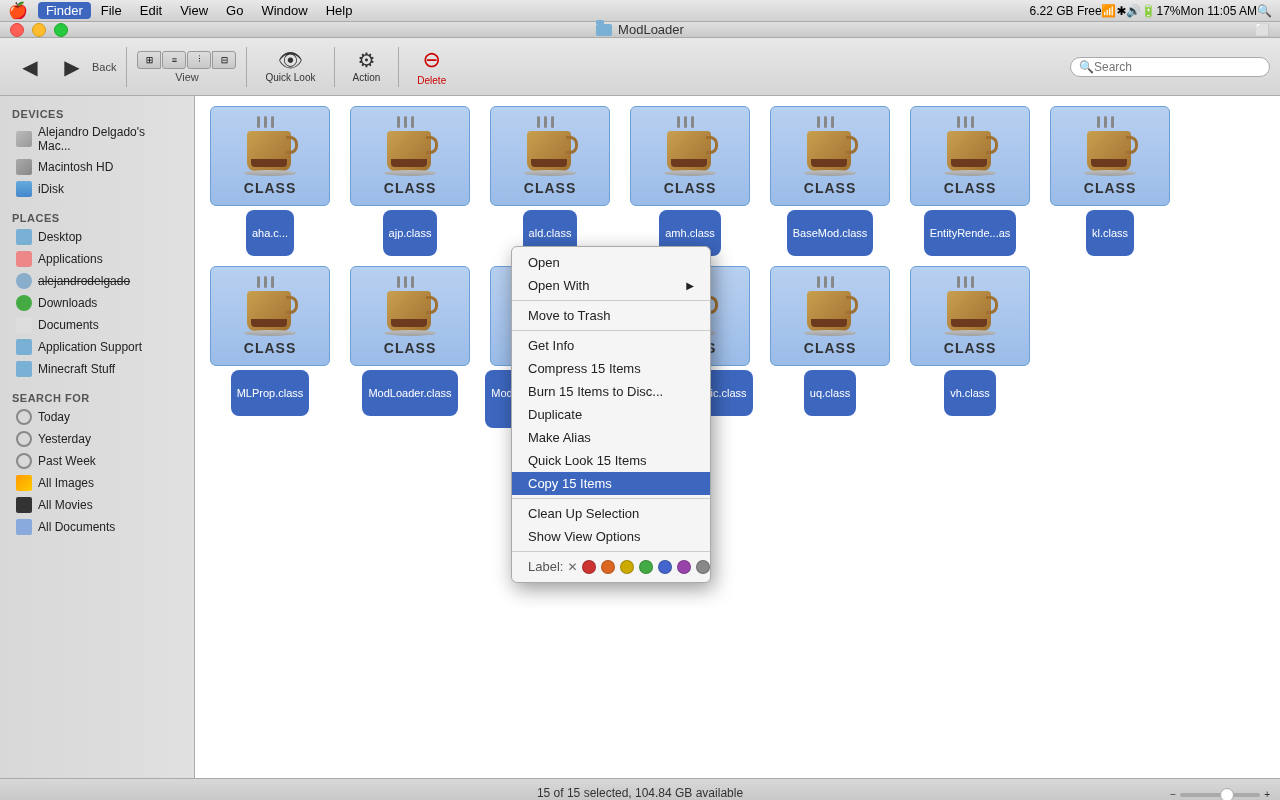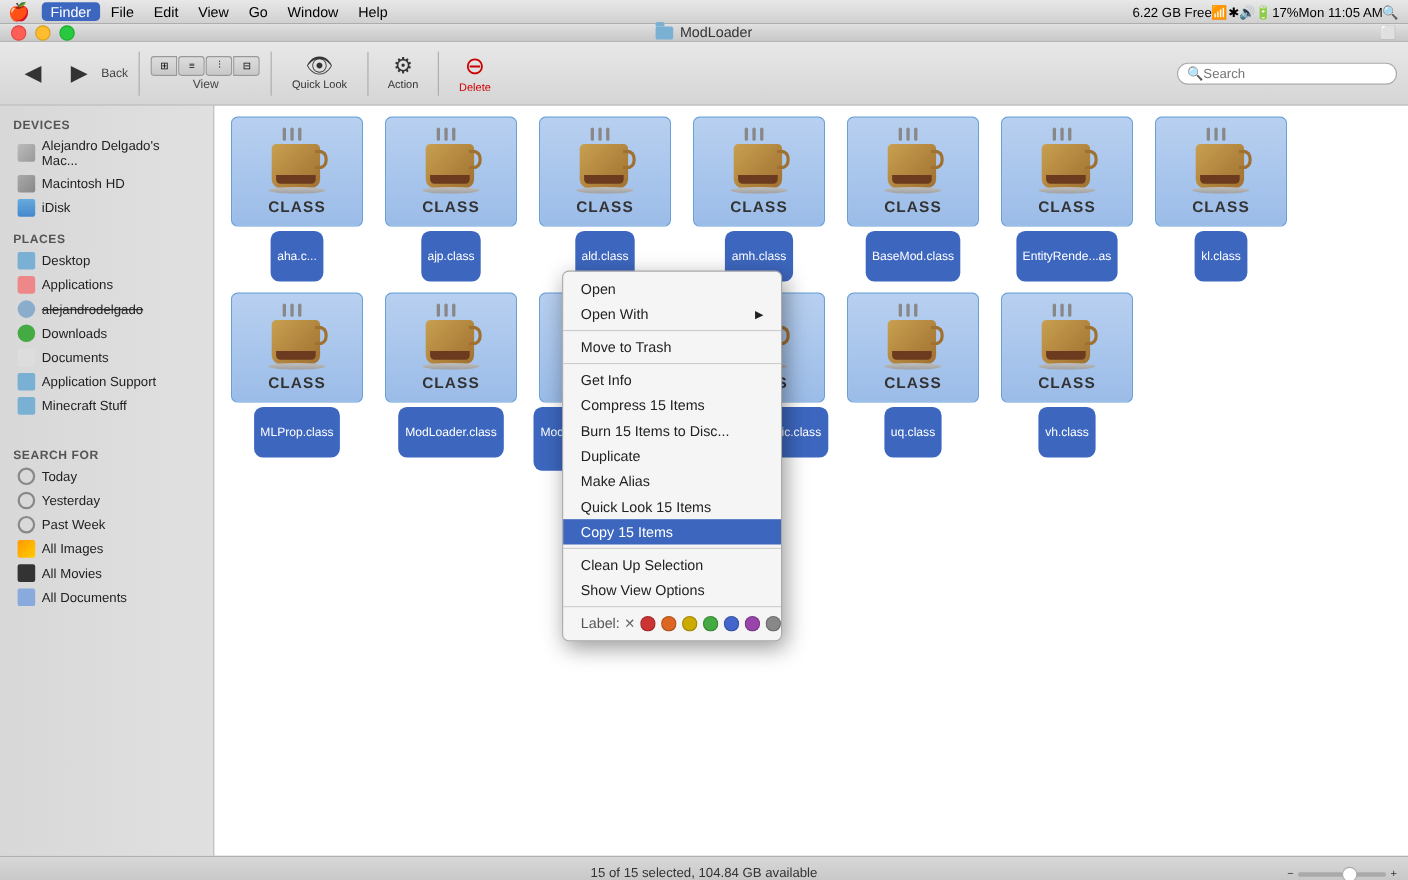--- a/index.html
+++ b/index.html
@@ -419,21 +419,21 @@
       </div>
       <div class="sidebar-item">
         <div class="sidebar-icon icon-folder"></div>
         <span>Application Support</span>
       </div>
       <div class="sidebar-item">
         <div class="sidebar-icon icon-folder"></div>
         <span>Minecraft Stuff</span>
       </div>
 
-      <div class="sidebar-section-header" style="margin-top:24px;">SEARCH FOR</div>
+      <div class="sidebar-section-header" style="margin-top:8px;">SEARCH FOR</div>
       <div class="sidebar-item">
         <div class="sidebar-icon icon-clock"></div>
         <span>Today</span>
       </div>
       <div class="sidebar-item">
         <div class="sidebar-icon icon-clock"></div>
         <span>Yesterday</span>
       </div>
       <div class="sidebar-item">
         <div class="sidebar-icon icon-clock"></div>

